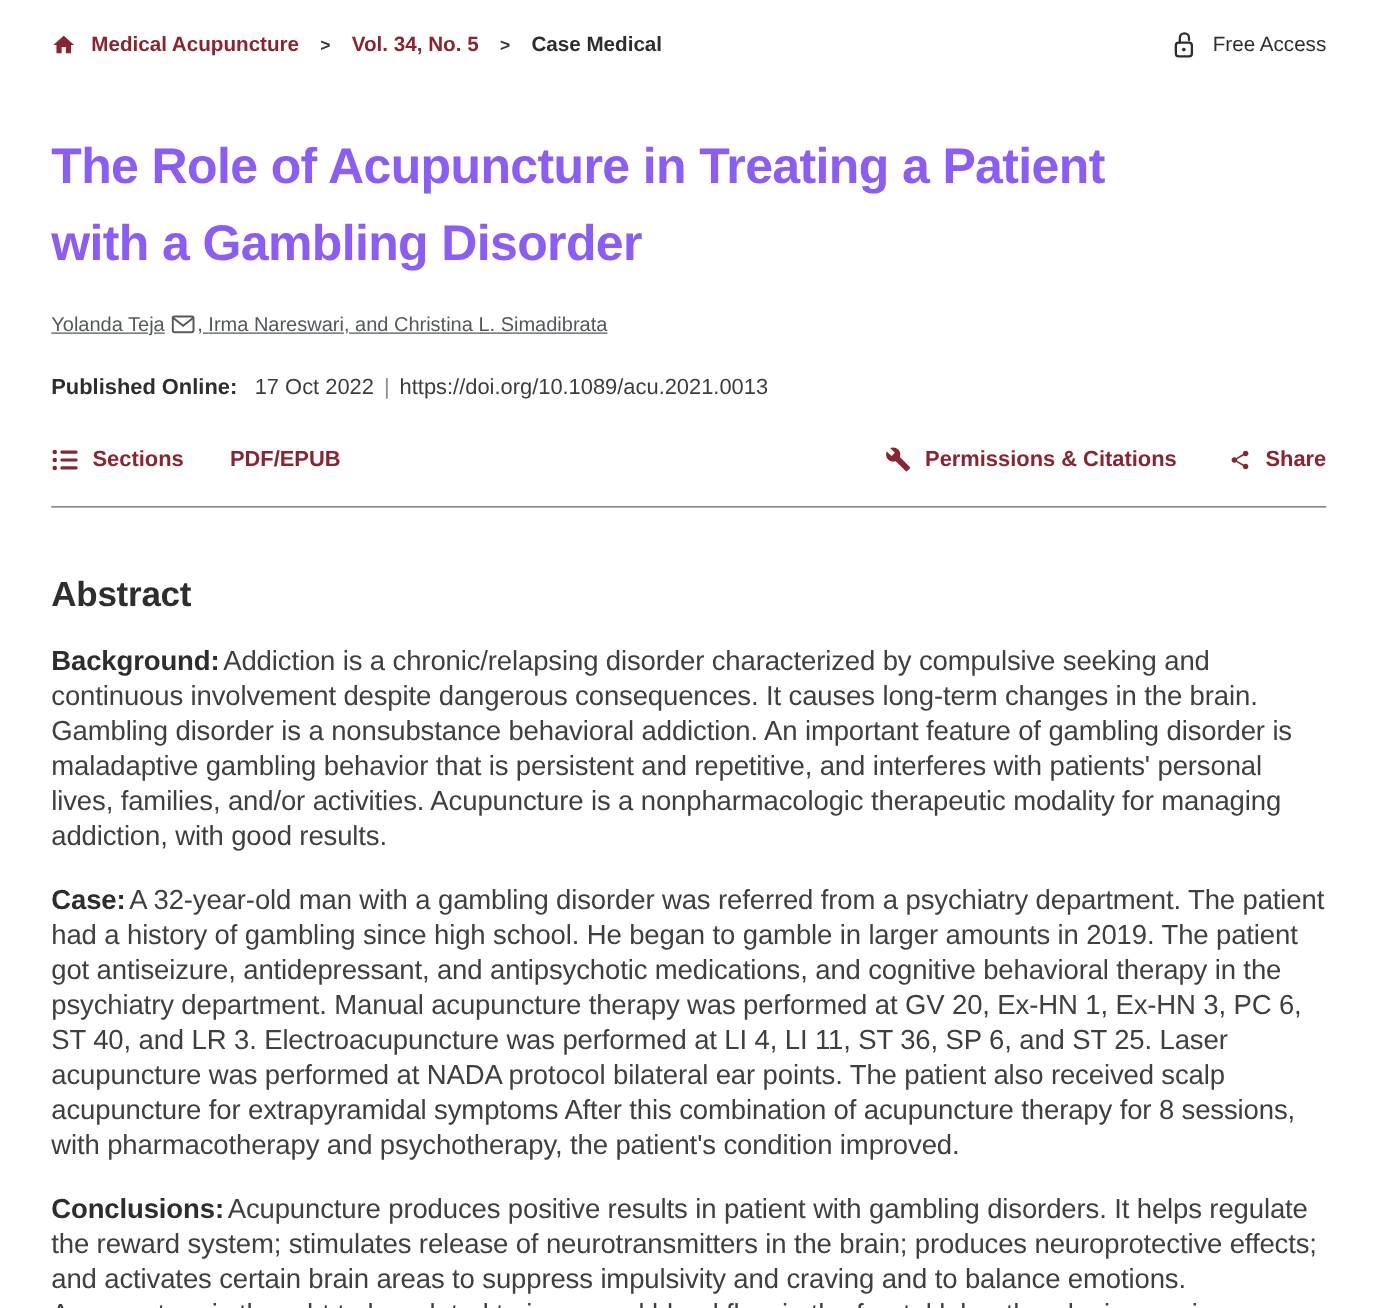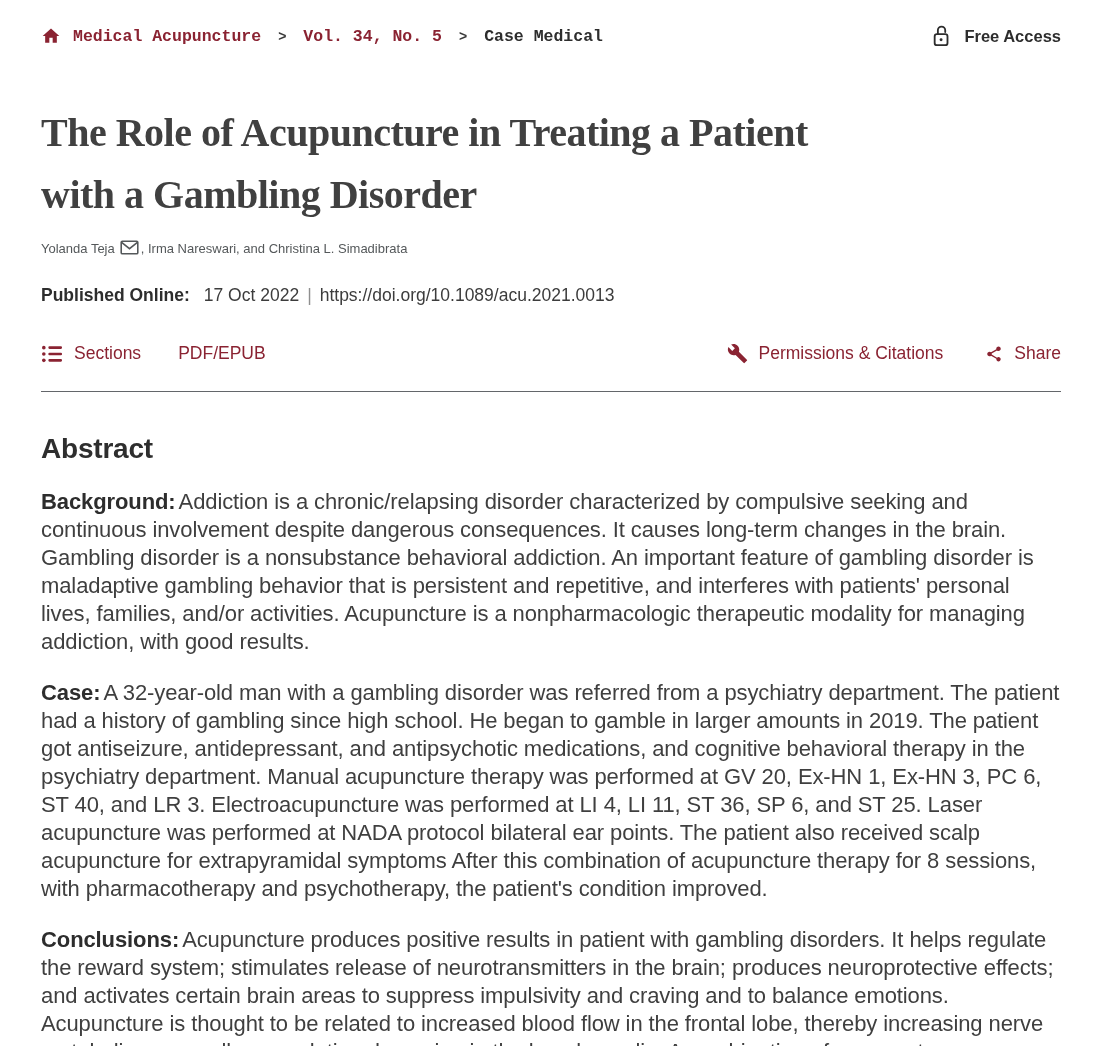--- a/index.html
+++ b/index.html
@@ -16,63 +16,62 @@
     font-family:"Liberation Sans", sans-serif;
     color:var(--body);
     -webkit-font-smoothing:antialiased;
   }
   .page{padding:24px 41px 28px 41px;}
 
   
   .topbar{display:flex;justify-content:space-between;align-items:center;}
   .breadcrumb{display:flex;align-items:center;font-size:16.5px;font-weight:bold;}
   .breadcrumb .icon-home{display:inline-flex;margin-right:12px;}
-  .crumb{text-decoration:none;cursor:pointer;font-family:Liberation Mono, monospace;}
+  .crumb{text-decoration:none;cursor:pointer;}
   .crumb.maroon{color:var(--maroon);}
   .crumb.dark{color:var(--dark);cursor:default;}
   .bc-sep{color:#3a3a3a;font-size:14px;margin:0 17px;font-weight:bold;}
-  .access{display:flex;align-items:center;font-size:16.5px;font-weight:bold;color:var(--dark);}
+  .access{display:flex;align-items:center;font-size:16.5px;font-weight:normal;color:var(--dark);}
   .access .icon{display:inline-flex;margin-right:11px;}
 
   
   h1.article-title{
     margin:54px 0 0 0;
     font-size:40px;
     line-height:62px;
     letter-spacing:-0.5px;
-    color:#404040;
+    color:#8b5cf6;
     font-weight:bold;
     white-space:pre-line;
-    font-family:Liberation Serif, serif;
   }
 
   
-  .authors{margin-top:14px;font-size:13px;color:var(--gray);}
+  .authors{margin-top:26px;font-size:16px;color:var(--gray);text-decoration:underline;}
   .authors .author-link{cursor:pointer;}
   .icon-mail{display:inline-block;vertical-align:-2px;margin:0 2px 0 5px;cursor:pointer;}
 
   
   .published{margin-top:29px;font-size:17.5px;color:#3C3C3C;}
   .published strong{color:var(--dark);margin-right:14px;}
   .pub-pipe{color:#8f8f8f;margin:0 8px;font-weight:400;}
   .doi{cursor:pointer;margin-top:16px;}
 
   
   .toolbar{margin-top:37px;display:flex;justify-content:space-between;align-items:center;}
   .tb-group{display:flex;align-items:center;}
-  .tb-item{display:flex;align-items:center;color:var(--maroon);font-weight:normal;font-size:17.5px;cursor:pointer;}
+  .tb-item{display:flex;align-items:center;color:var(--maroon);font-weight:bold;font-size:17.5px;cursor:pointer;}
   .tb-item + .tb-item{margin-left:37px;}
   .tb-group.right .tb-item + .tb-item{margin-left:42px;text-align:right;}
   .tb-item .icon{display:inline-flex;margin-right:11px;}
 
   hr.rule{border:none;border-top:1px solid #63666A;margin:27px 0 0 0;}
 
   
   h2.abstract-heading{
-    margin:41px 0 0 0;
+    margin:54px 0 0 0;
     font-size:28px;
     letter-spacing:-0.2px;
     color:#2E2E2E;
     font-weight:bold;
   }
   .abstract p{
     margin:23px 0 0 0;
     font-size:22px;
     line-height:28px;
     color:var(--body);

